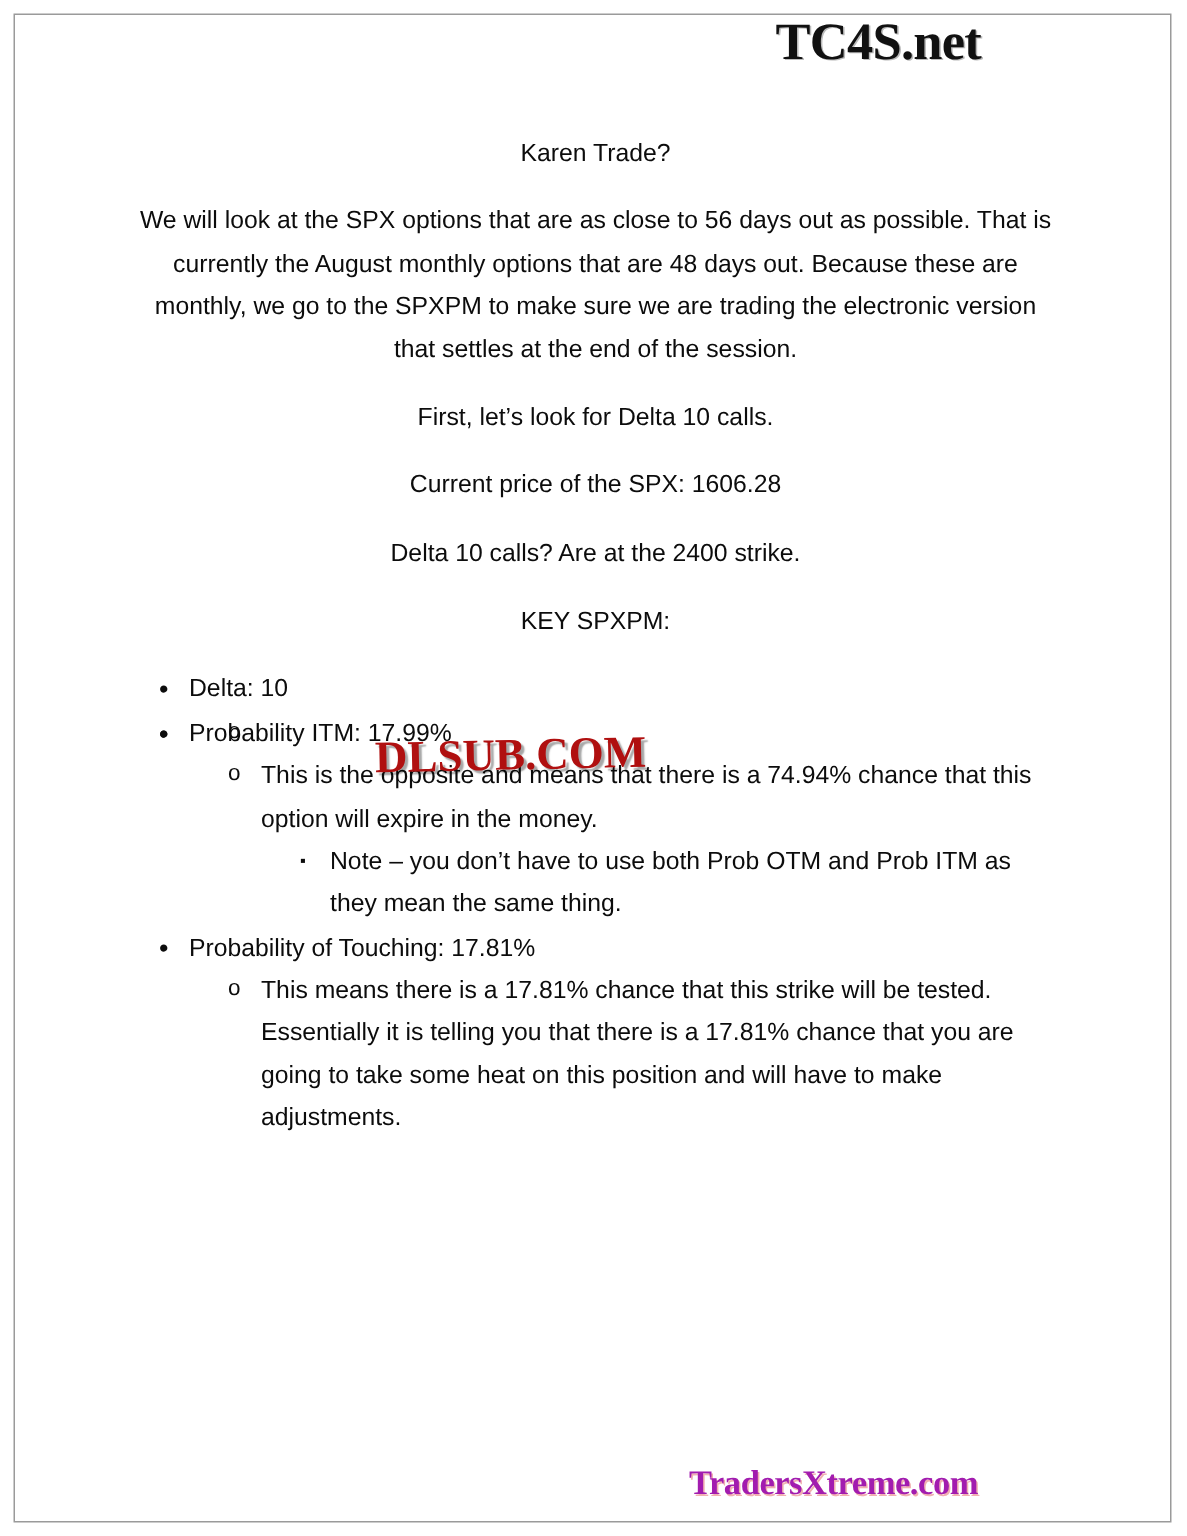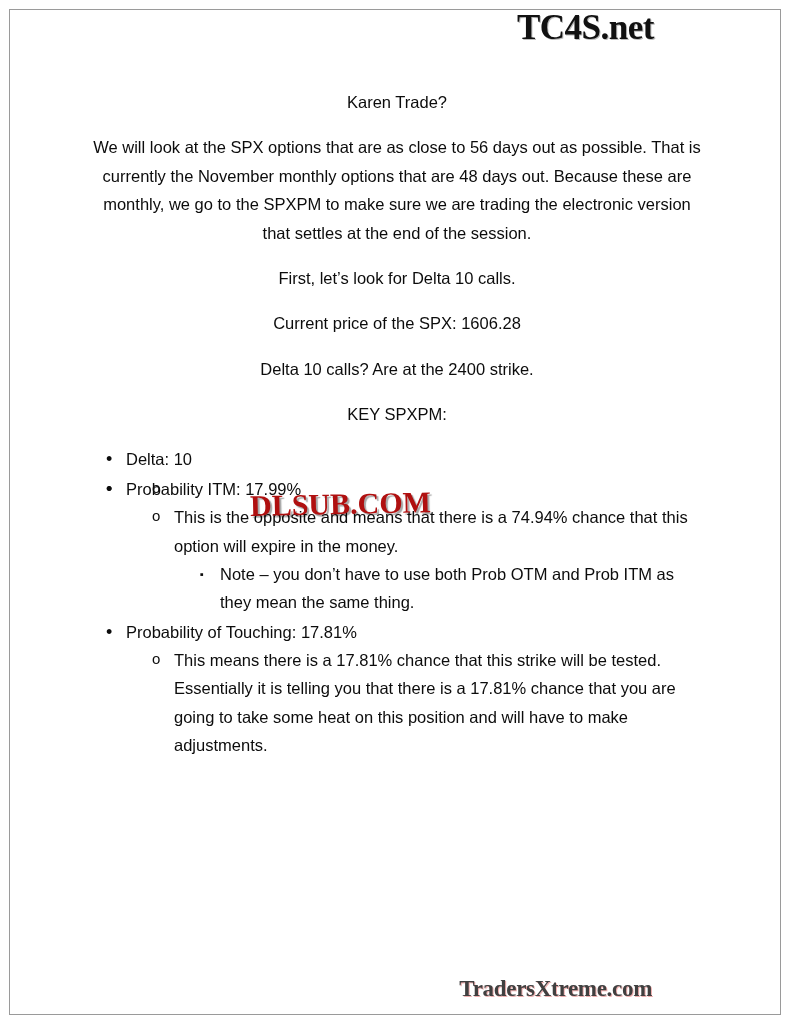--- a/index.html
+++ b/index.html
@@ -42,21 +42,21 @@
     letter-spacing: -0.5px;
     text-shadow: 1px 1px 0 #bbbbbb;
   }
   .watermark-bottom {
     position: absolute;
     right: 28px;
     bottom: 22px;
     font-family: "Liberation Serif", serif;
     font-weight: bold;
     font-size: 23px;
-    color: #404040;
+    color: #a21caf;
     letter-spacing: -0.3px;
     text-shadow: 1px 1px 0 #f0b0b0;
   }
   .watermark-center {
     position: absolute;
     left: 250px;
     top: 487px;
     font-family: "Liberation Serif", serif;
     font-weight: bold;
     font-size: 30px;
@@ -147,21 +147,21 @@
   <div class="page-border"></div>
 
   <div class="watermark-top">TC4S.net</div>
 
   <div class="watermark-center">DLSUB.COM</div>
 
   <div class="content">
 
     <p class="para">Karen Trade?</p>
 
-    <p class="para">We will look at the SPX options that are as close to 56 days out as possible.  That is currently the November monthly options that are 48 days out.  Because these are monthly, we go to the SPXPM to make sure we are trading the electronic version that settles at the end of the session.</p>
+    <p class="para">We will look at the SPX options that are as close to 56 days out as possible.  That is currently the August monthly options that are 48 days out.  Because these are monthly, we go to the SPXPM to make sure we are trading the electronic version that settles at the end of the session.</p>
 
     <p class="para">First, let’s look for Delta 10 calls.</p>
 
     <p class="para">Current price of the SPX: 1606.28</p>
 
     <p class="para">Delta 10 calls?  Are at the 2400 strike.</p>
 
     <p class="para">KEY SPXPM:</p>
 
     <ul class="lvl1">

